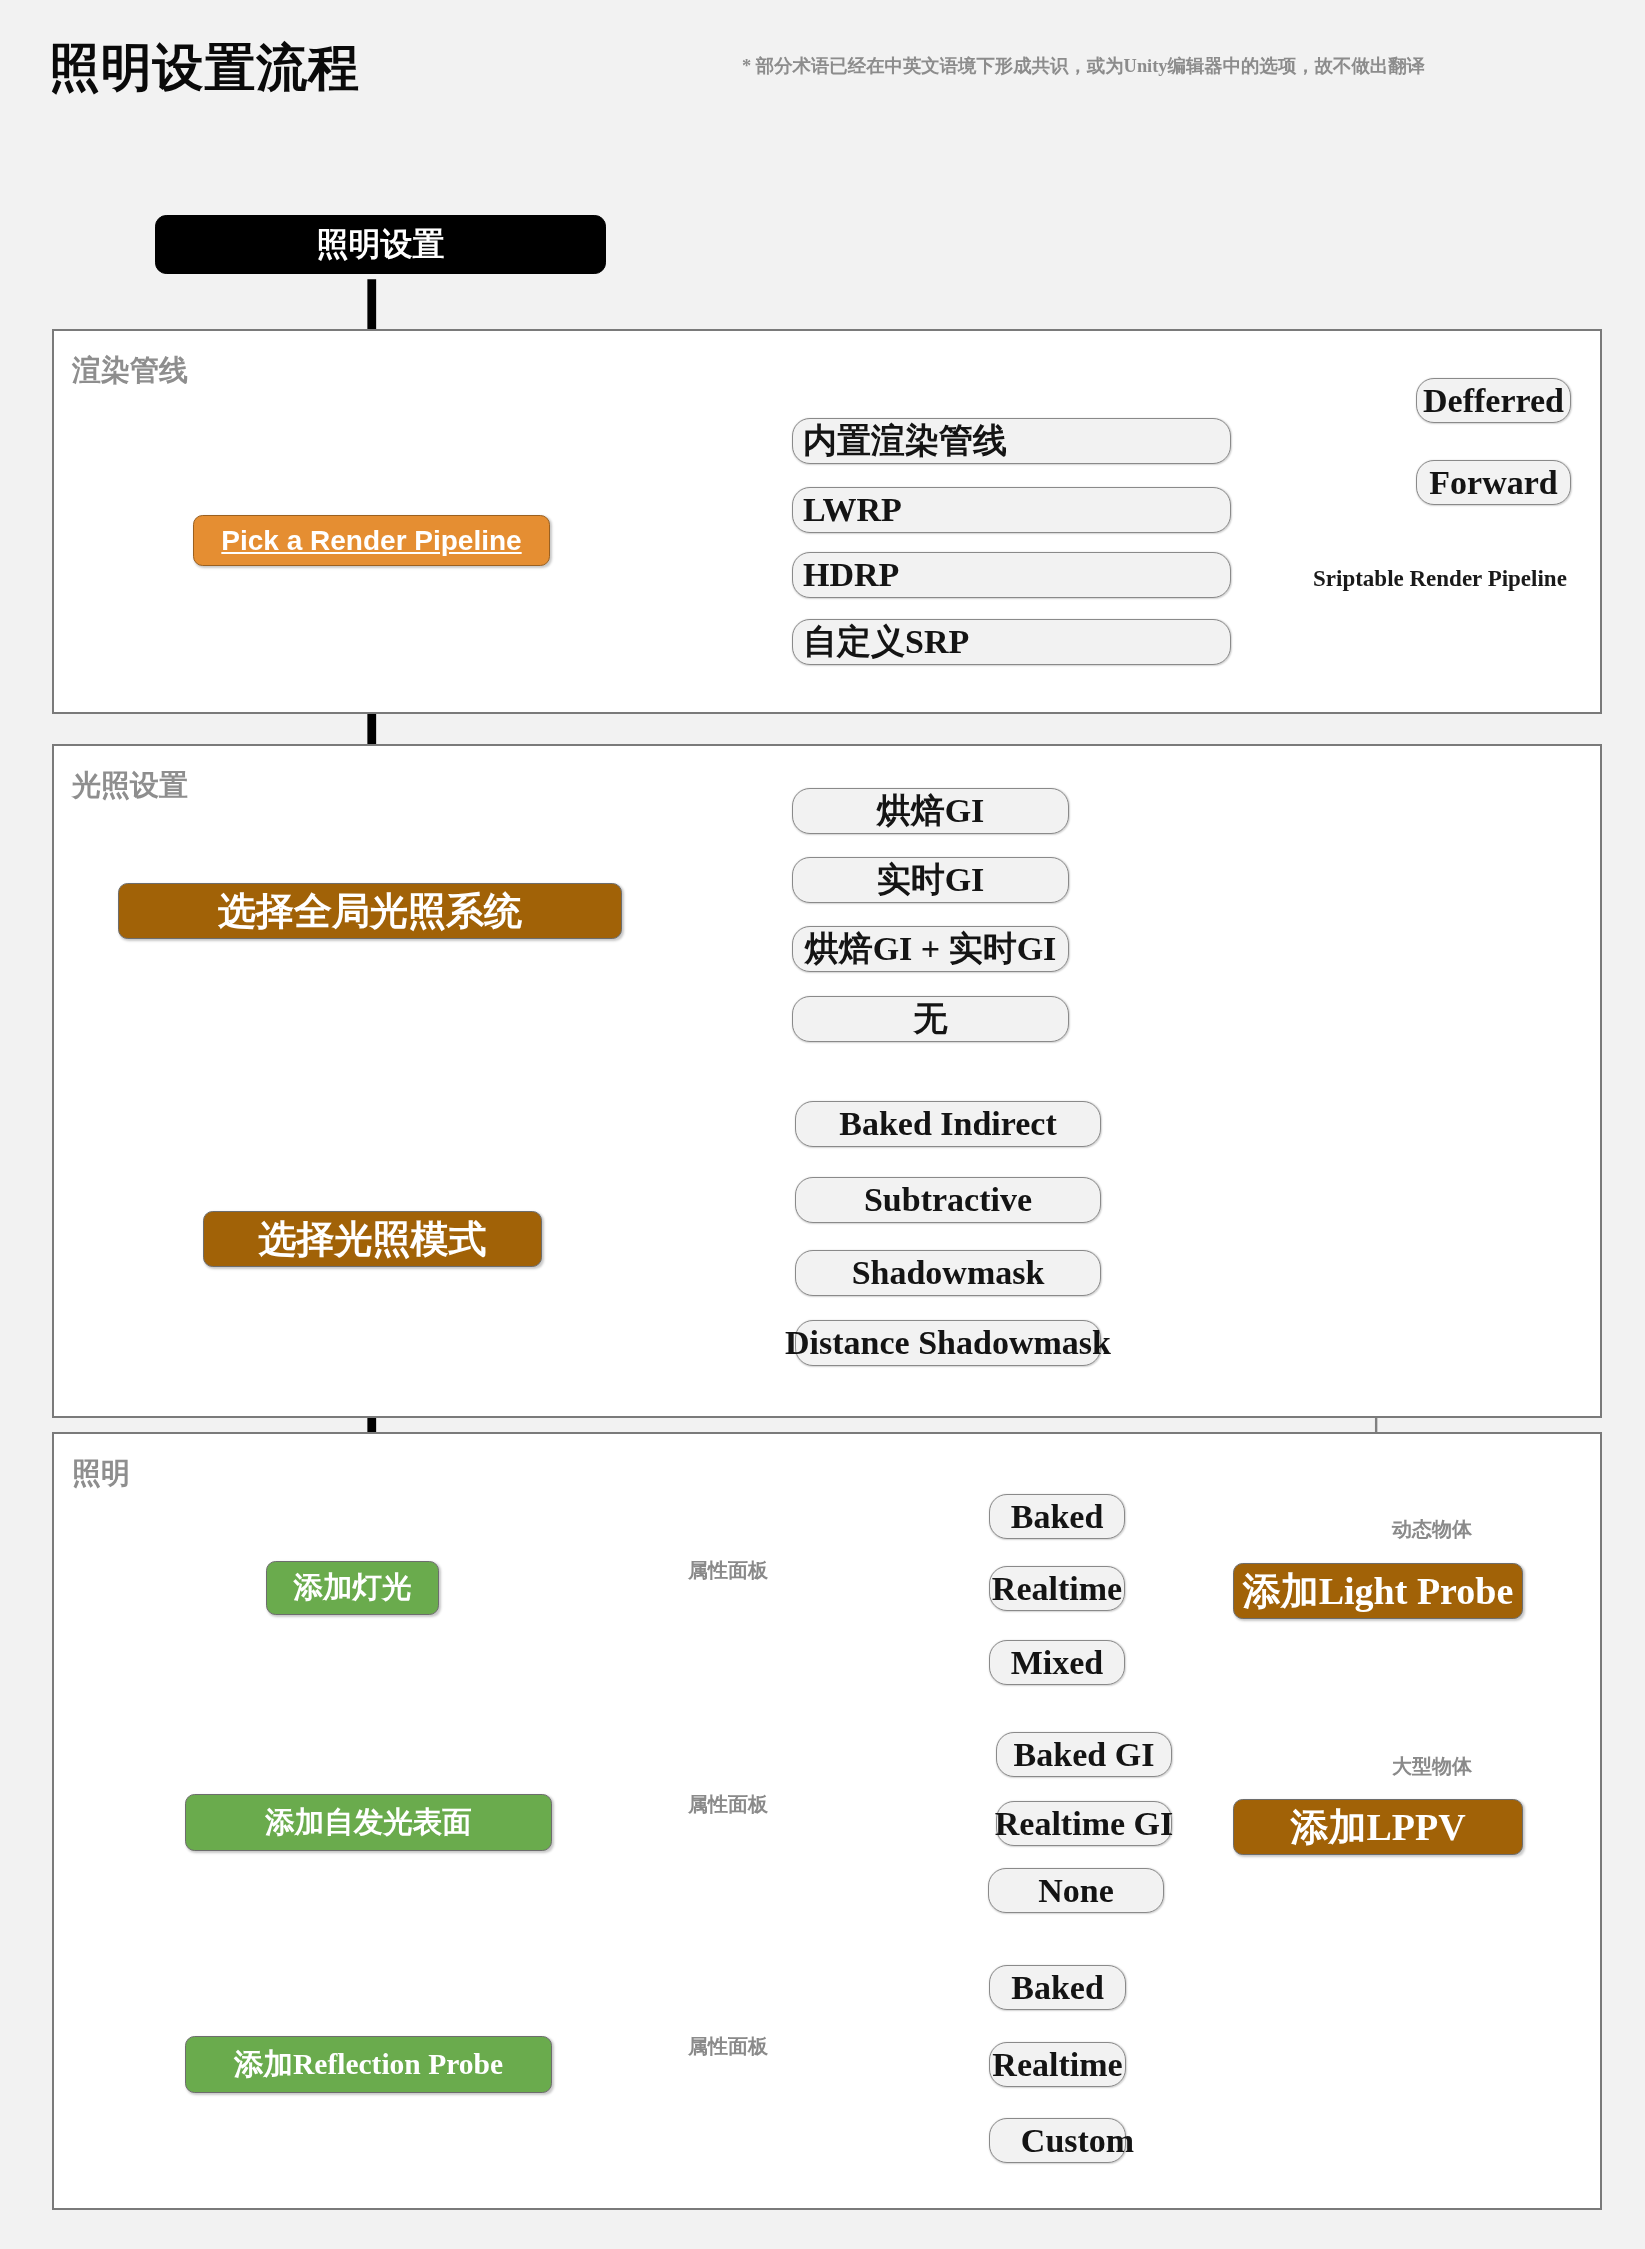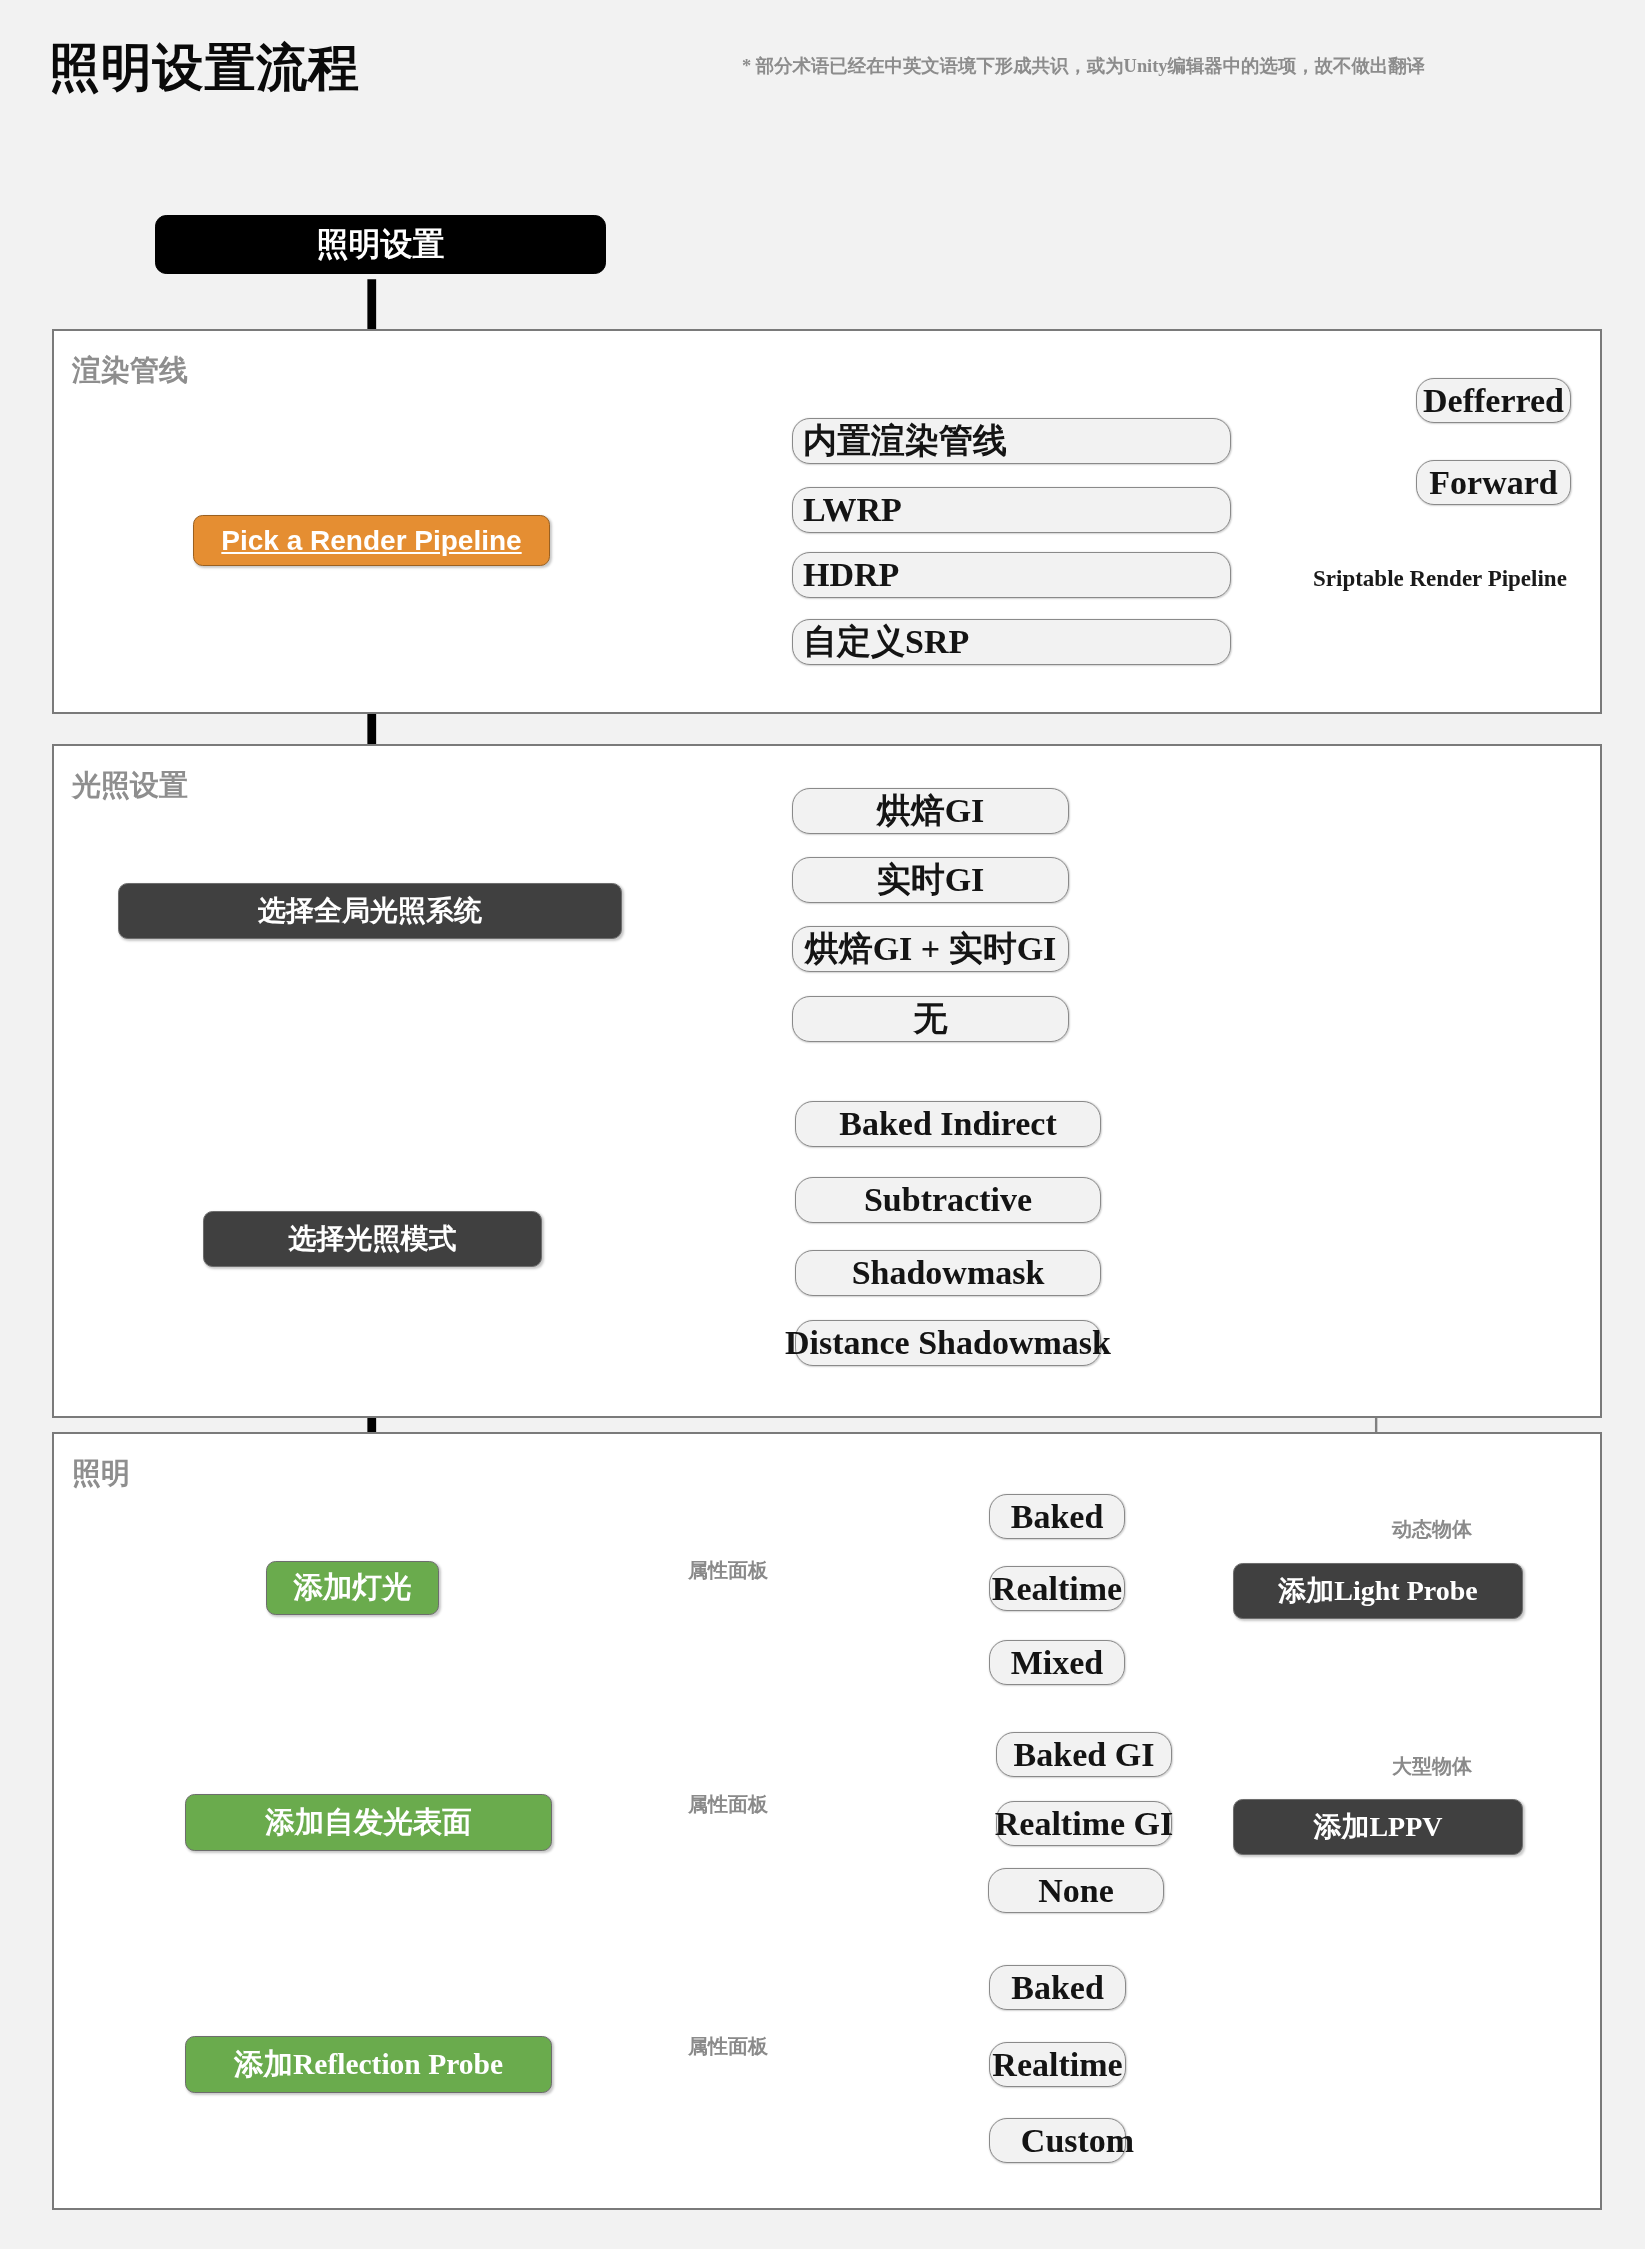--- a/index.html
+++ b/index.html
@@ -52,21 +52,21 @@
     background:#000000;color:#ffffff;font-size:32px;
     border:0.8px solid #000;border-radius:11.2px;
   }
   .node.orange{
     background:#e58e32;color:#ffffff;font-size:28px;
     border:0.8px solid #9a6020;
     font-family:"Liberation Sans","DejaVu Sans",sans-serif;
     box-shadow:1.6px 1.6px 2.4px rgba(0,0,0,.22);
   }
   .node.blue{
-    background:#404040;color:#ffffff;font-size:28px;
+    background:#a16207;color:#ffffff;font-size:38px;
     border:1.6px solid #6d6d6d;
     box-shadow:1.6px 1.6px 2.4px rgba(0,0,0,.22);
   }
   .node.green{
     background:#6aab4d;color:#ffffff;font-size:29.5px;
     border:1.6px solid #6d6d6d;
     box-shadow:1.6px 1.6px 2.4px rgba(0,0,0,.22);
   }
   .node.opt{
     background:#f2f2f2;color:#141414;font-size:34px;

